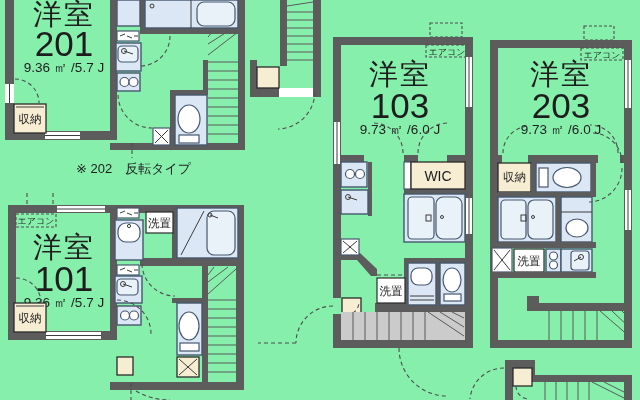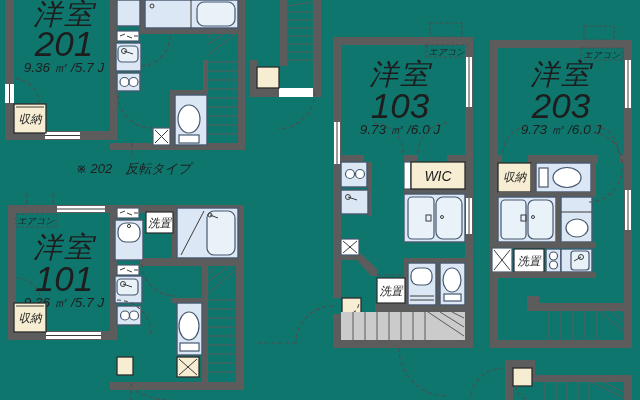--- a/index.html
+++ b/index.html
@@ -1,17 +1,17 @@
 <!DOCTYPE html>
 <html><head>
 <meta charset="utf-8">
 <style>
   html,body{margin:0;padding:0;background:#fff;}
-  .canvas{position:relative;width:640px;height:400px;background:#0f766e;overflow:hidden;
-          font-family:"Liberation Sans","DejaVu Sans",sans-serif;font-style:italic;}
+  .canvas{position:relative;width:640px;height:400px;background:#86efac;overflow:hidden;
+          font-family:"Liberation Sans","DejaVu Sans",sans-serif;}
   svg text{font-family:"Liberation Sans","DejaVu Sans",sans-serif;fill:#1d1d1d;}
   .wall{fill:#5c5c5c;}
   .win{fill:#ffffff;}
   .fx{fill:#dbe7f4;stroke:#46586e;stroke-width:1.4;}
   .fx2{fill:#e9f1f9;stroke:#46586e;stroke-width:1.2;}
   .wt{fill:#ffffff;stroke:#46586e;stroke-width:1.2;}
   .bg{fill:#f6edd2;stroke:#2b2b2b;stroke-width:1.3;}
   .lblbox{fill:#ffffff;stroke:#2b2b2b;stroke-width:1.2;}
   .dash{fill:none;stroke:#4d4d4d;stroke-width:1.1;stroke-dasharray:4 3;}
   .dashbox{fill:none;stroke:#4d4d4d;stroke-width:1.1;stroke-dasharray:3 2;}

